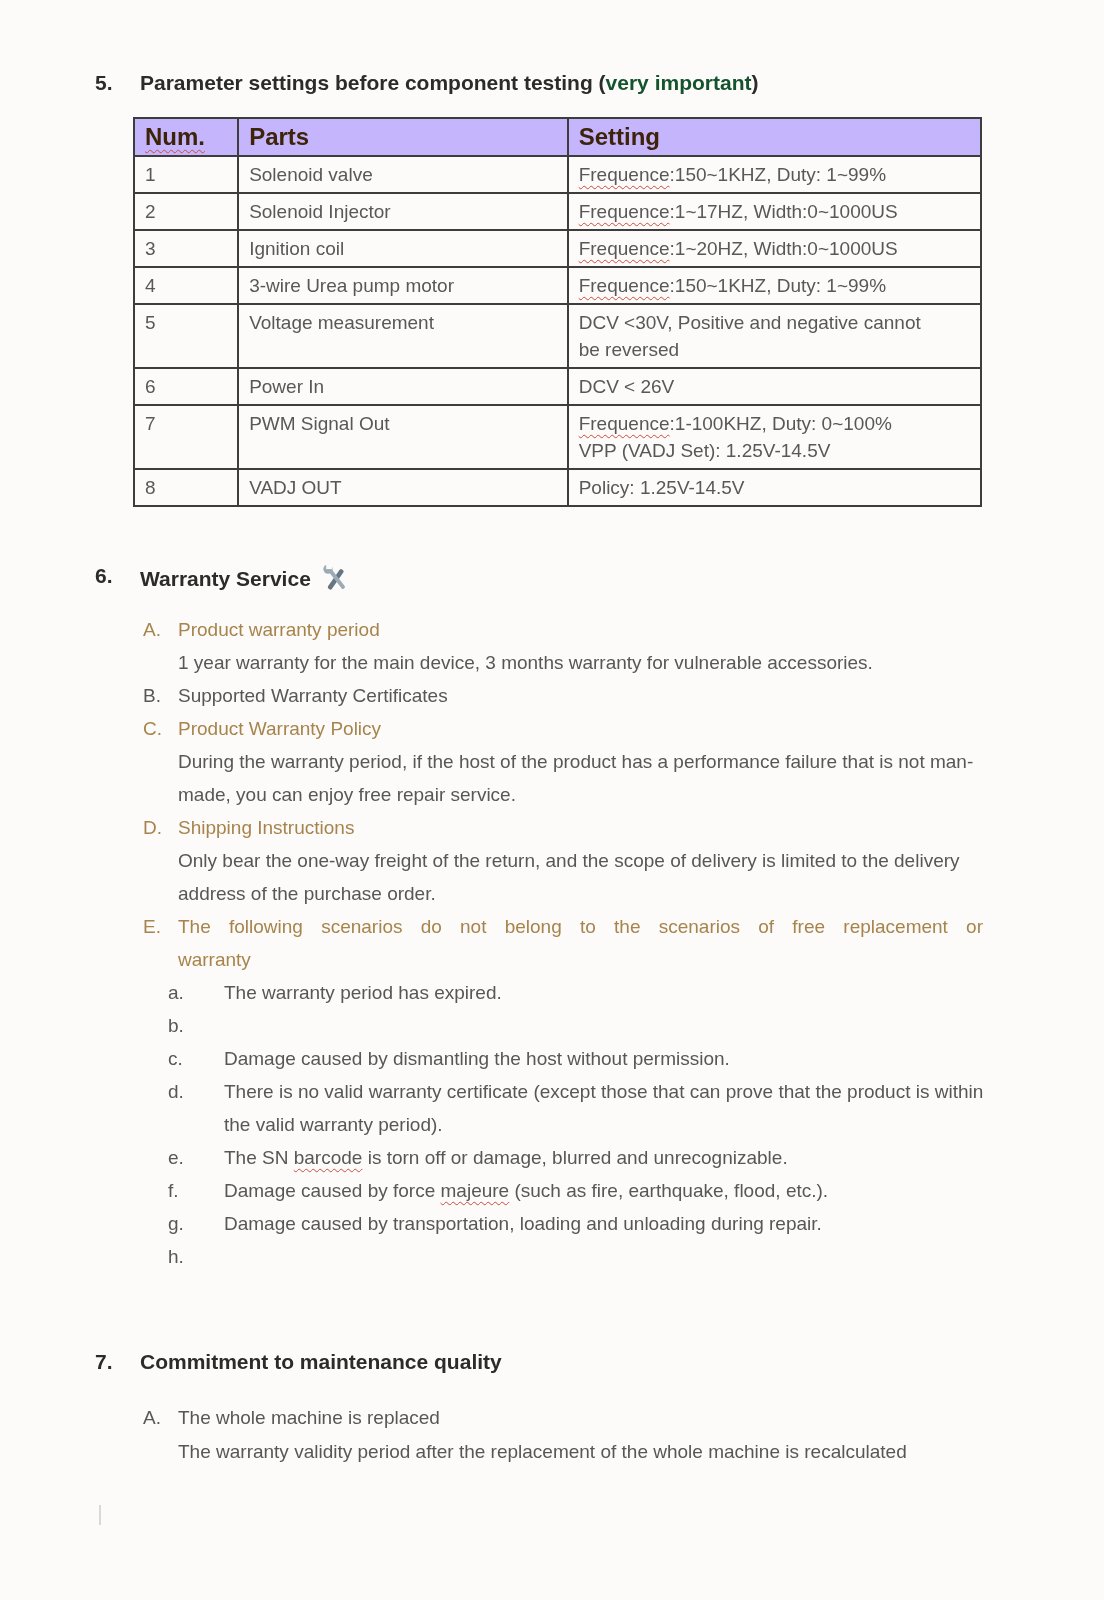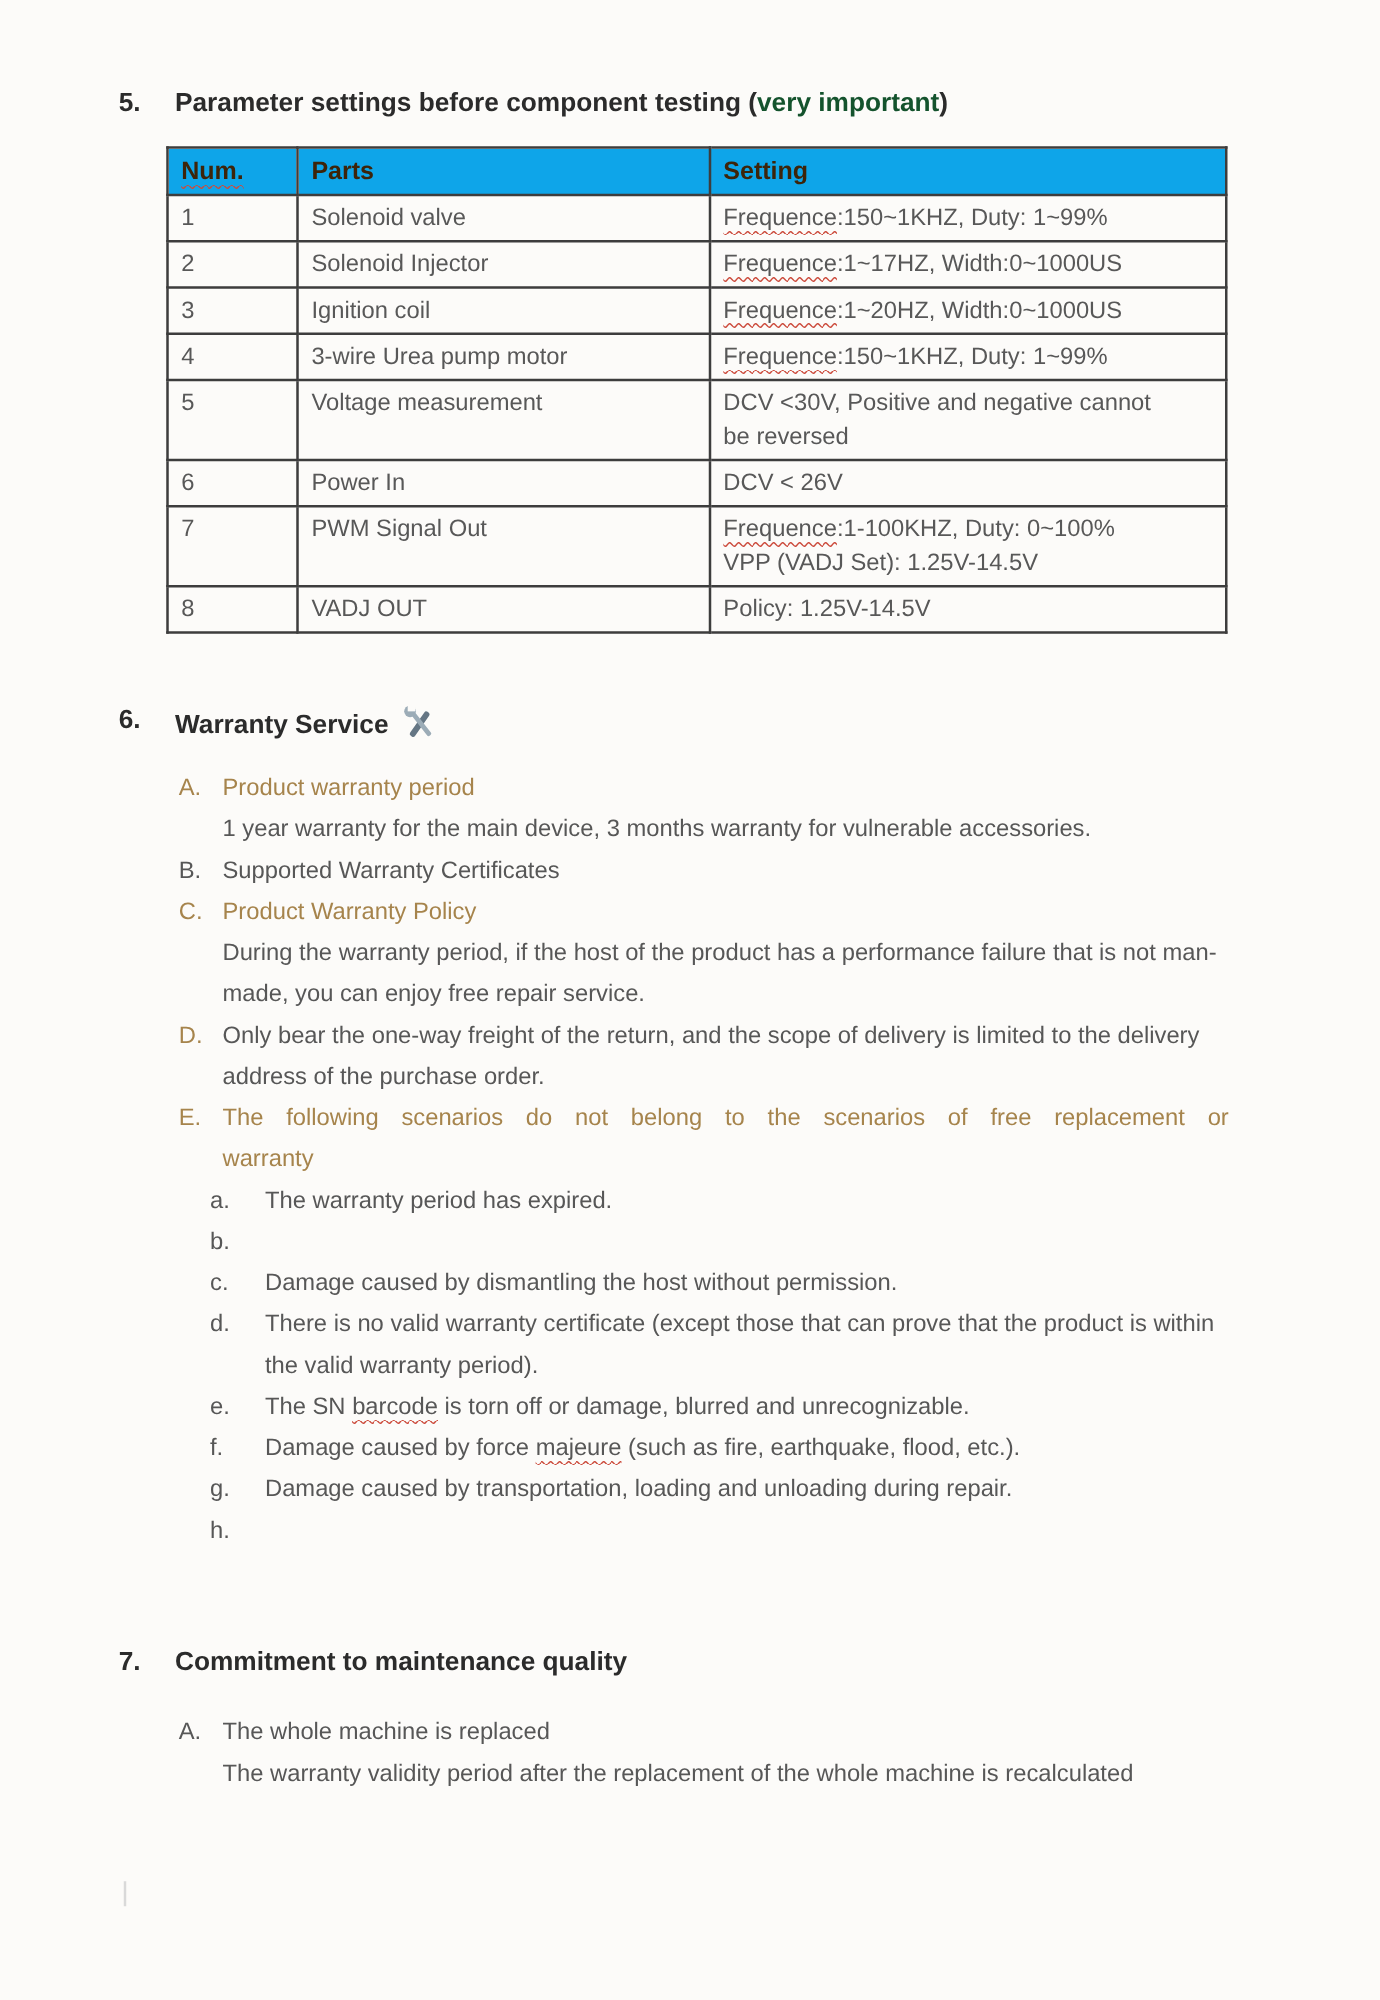--- a/index.html
+++ b/index.html
@@ -31,23 +31,23 @@
   }
   table.params th, table.params td{
     border:2px solid #3d3d3d;
     padding:4px 10px;
     vertical-align:top;
     text-align:left;
     line-height:27px;
     overflow:hidden;
   }
   table.params th{
-    background:#0ea5e9;
+    background:#c4b5fd;
     color:#3d2409;
-    font-size:20px;
+    font-size:24px;
     font-weight:bold;
     line-height:28px;
   }
   .col-num{width:97px;}
   .col-parts{width:307px;}
   .col-setting{width:385px;}
 
   .wavy{
     text-decoration:underline wavy #cc4b3c;
     text-decoration-thickness:1px;
@@ -63,21 +63,21 @@
   .wlist{margin-top:14px;font-size:19px;line-height:33px;}
   .witem{display:flex;margin-left:48px;}
   .wlabel{width:35px;flex:none;}
   .wcontent{width:805px;}
   .gold{color:#a6844c;}
   .just-line{display:block;text-align-last:justify;width:805px;}
 
   .slist{font-size:19px;line-height:33px;}
   .sitem{display:flex;margin-left:73px;}
   .slabel{width:44px;flex:none;}
-  .stext{width:775px;}
+  .stext{width:775px;margin-left:12px;}
 
   
   .sec7{margin-top:76px;}
   .mlist{margin-top:26px;font-size:19px;line-height:34px;}
 
   .cursor-mark{
     position:absolute;left:99px;top:1505px;width:2px;height:20px;
     background:#d9d9d9;
   }
 </style>
@@ -176,20 +176,21 @@
       <div class="witem">
         <span class="wlabel gold">C.</span>
         <div class="wcontent">
           <div class="gold">Product Warranty Policy</div>
           <div>During the warranty period, if the host of the product has a performance failure that is not man-made, you can enjoy free repair service.</div>
         </div>
       </div>
       <div class="witem">
         <span class="wlabel gold">D.</span>
         <div class="wcontent">
+          <div class="gold">Shipping Instructions</div>
           <div>Only bear the one-way freight of the return, and the scope of delivery is limited to the delivery address of the purchase order.</div>
         </div>
       </div>
       <div class="witem">
         <span class="wlabel gold">E.</span>
         <div class="wcontent gold">
           <span class="just-line">The following scenarios do not belong to the scenarios of free replacement or</span>
           <span>warranty</span>
         </div>
       </div>

